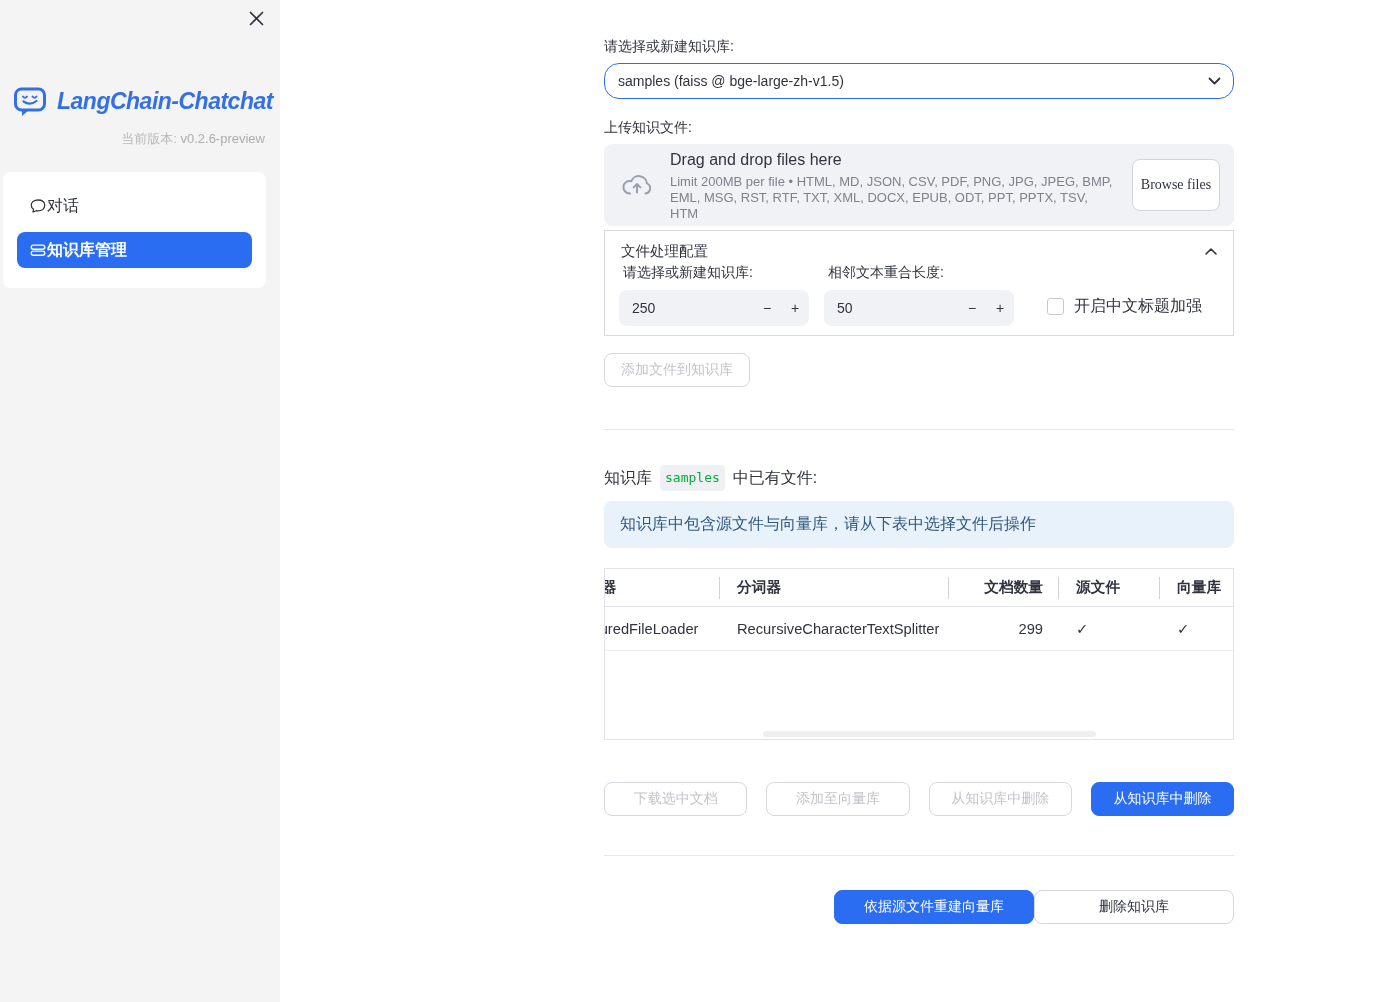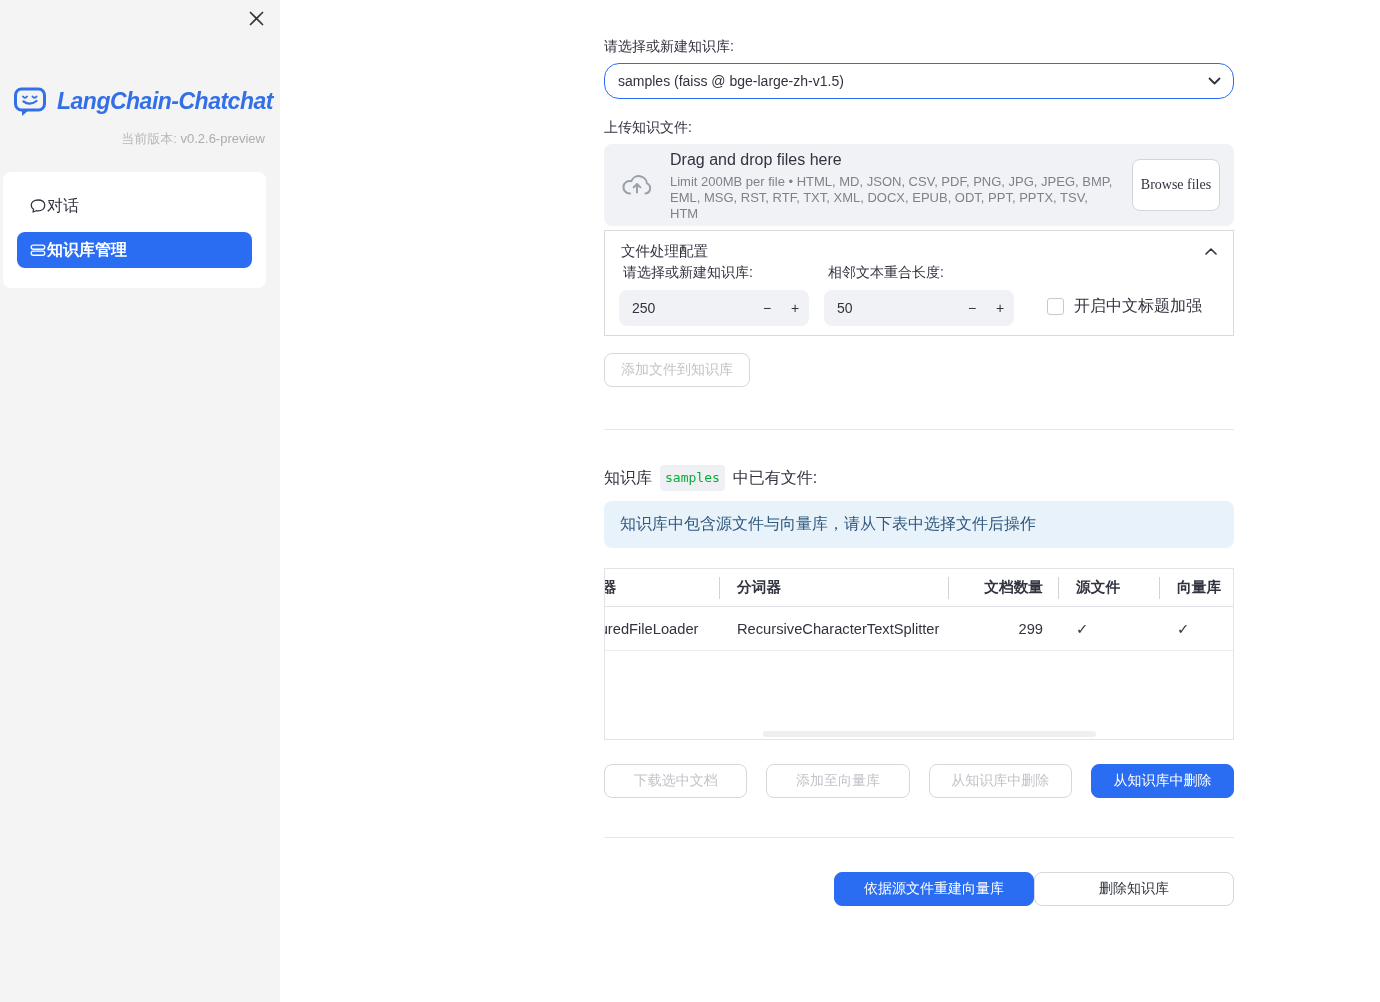--- a/index.html
+++ b/index.html
@@ -78,21 +78,21 @@
   .c2{width:229px;padding-left:18px}
   .c3{width:110px;justify-content:flex-end;padding-right:15px}
   .c4{width:101px;padding-left:18px}
   .c5{flex:1;padding-left:18px}
   .th.c2::before,.th.c3::before,.th.c4::before,.th.c5::before{
     content:"";position:absolute;left:0;top:8px;height:22px;width:1px;background:#d2d3d7}
   .clip-h{display:inline-block;margin-left:-62px}
   .clip-c{display:inline-block;margin-left:-60px}
   .hscroll{position:absolute;bottom:2px;left:158px;width:333px;height:6px;background:#efeff1;border-radius:3px}
   
-  .actions{margin-top:24px;display:flex;gap:19px}
+  .actions{margin-top:42px;display:flex;gap:19px}
   .actions .btn{width:146px;height:34px}
   .bottom-row{margin-top:34px;display:flex;justify-content:flex-end}
   .bottom-row .btn{width:200px;height:34px}
   svg{display:block}
 </style>
 </head>
 <body>
 
 <aside class="sidebar">
   <button class="close-btn">

